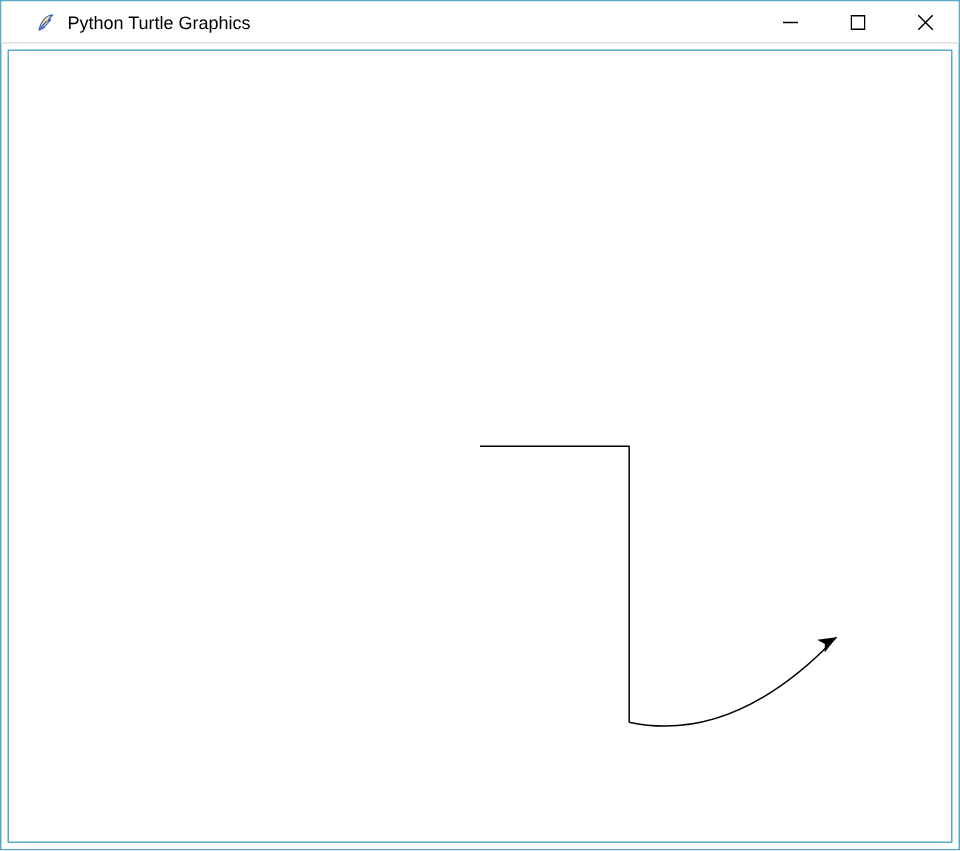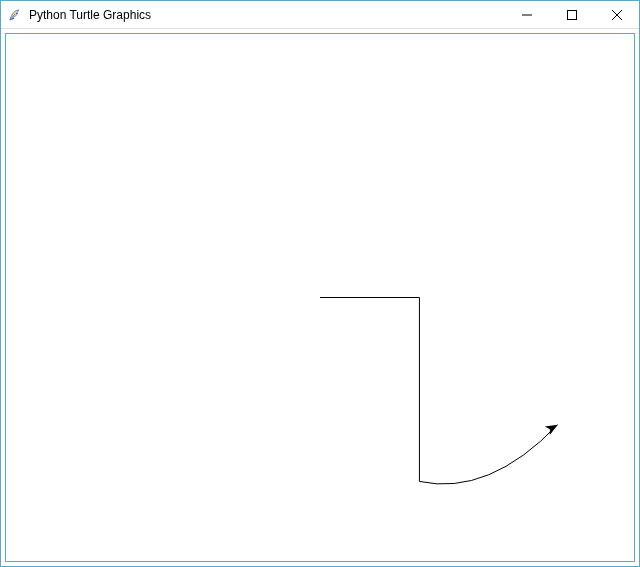--- a/index.html
+++ b/index.html
@@ -17,21 +17,21 @@
       background: #fff;
       border: 1px solid #5aa9c7;
       display: flex;
       flex-direction: column;
     }
     .titlebar {
       height: 28px;
       background: #fff;
       display: flex;
       align-items: center;
-      padding-left: 6px;
+      padding-left: 22px;
       border-bottom: 1px solid #e0e0e0;
     }
     .titlebar .icon {
       width: 16px;
       height: 16px;
       margin-right: 6px;
       display: flex;
       align-items: center;
       justify-content: center;
     }

